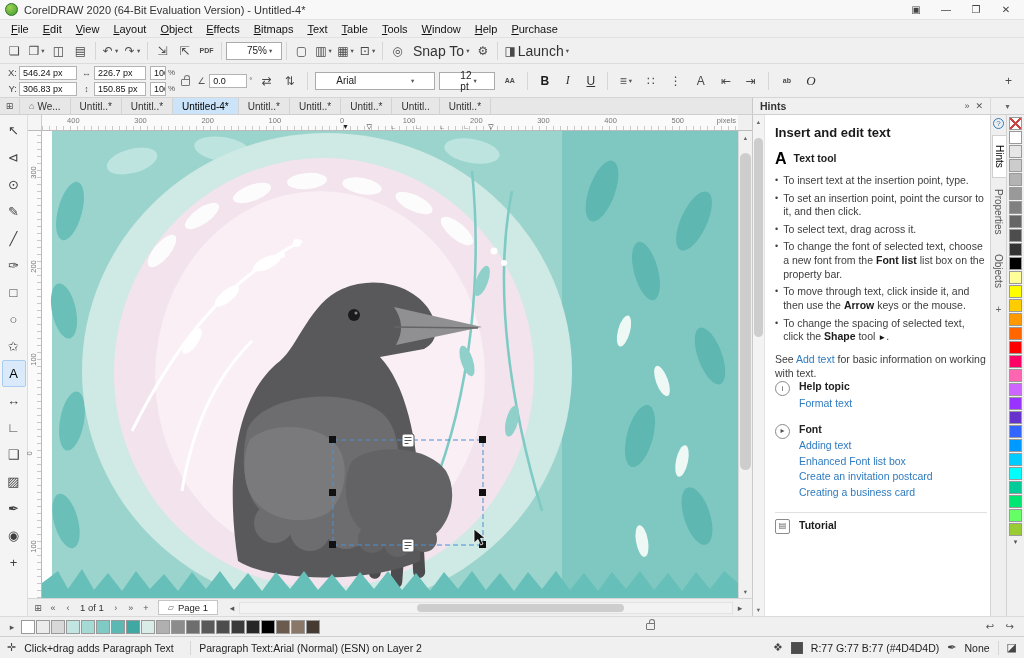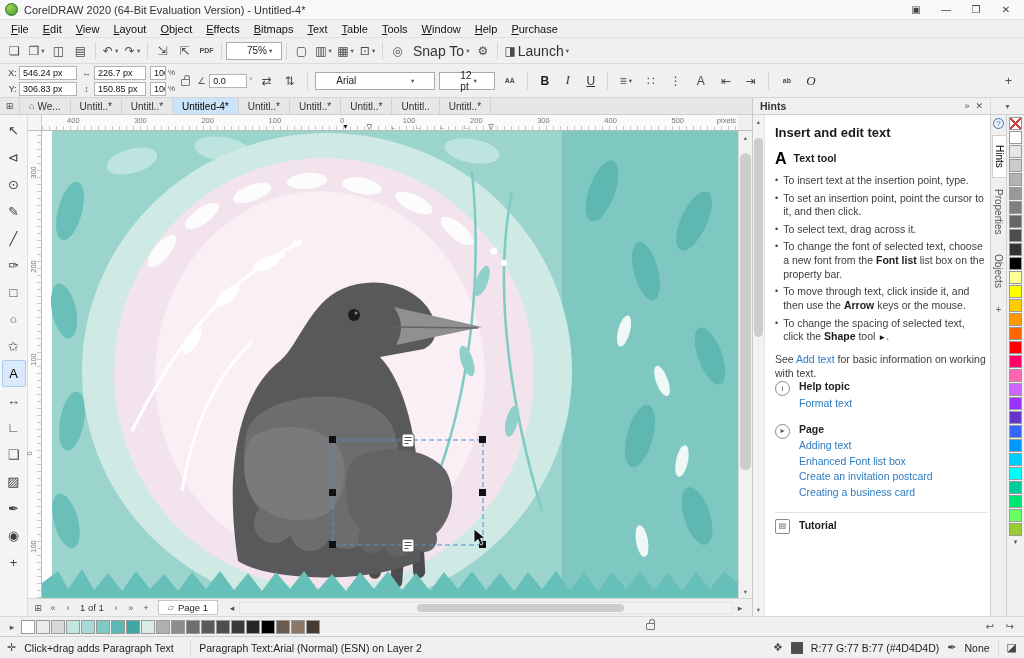--- a/index.html
+++ b/index.html
@@ -678,21 +678,21 @@
           <div class="lm-item">
             <div class="lm-icon">i</div>
             <div>
               <div class="lm-label">Help topic</div>
               <div class="lm-link link">Format text</div>
             </div>
           </div>
           <div class="lm-item">
             <div class="lm-icon">▸</div>
             <div>
-              <div class="lm-label">Page</div>
+              <div class="lm-label">Font</div>
               <div class="lm-link link">Adding text</div>
               <div class="lm-link link">Enhanced Font list box</div>
               <div class="lm-link link">Create an invitation postcard</div>
               <div class="lm-link link">Creating a business card</div>
             </div>
           </div>
         </div>
       <div class="tutorial-row">
         <span class="tut-icon">▤</span>
         <span class="tool-name">Tutorial</span>

